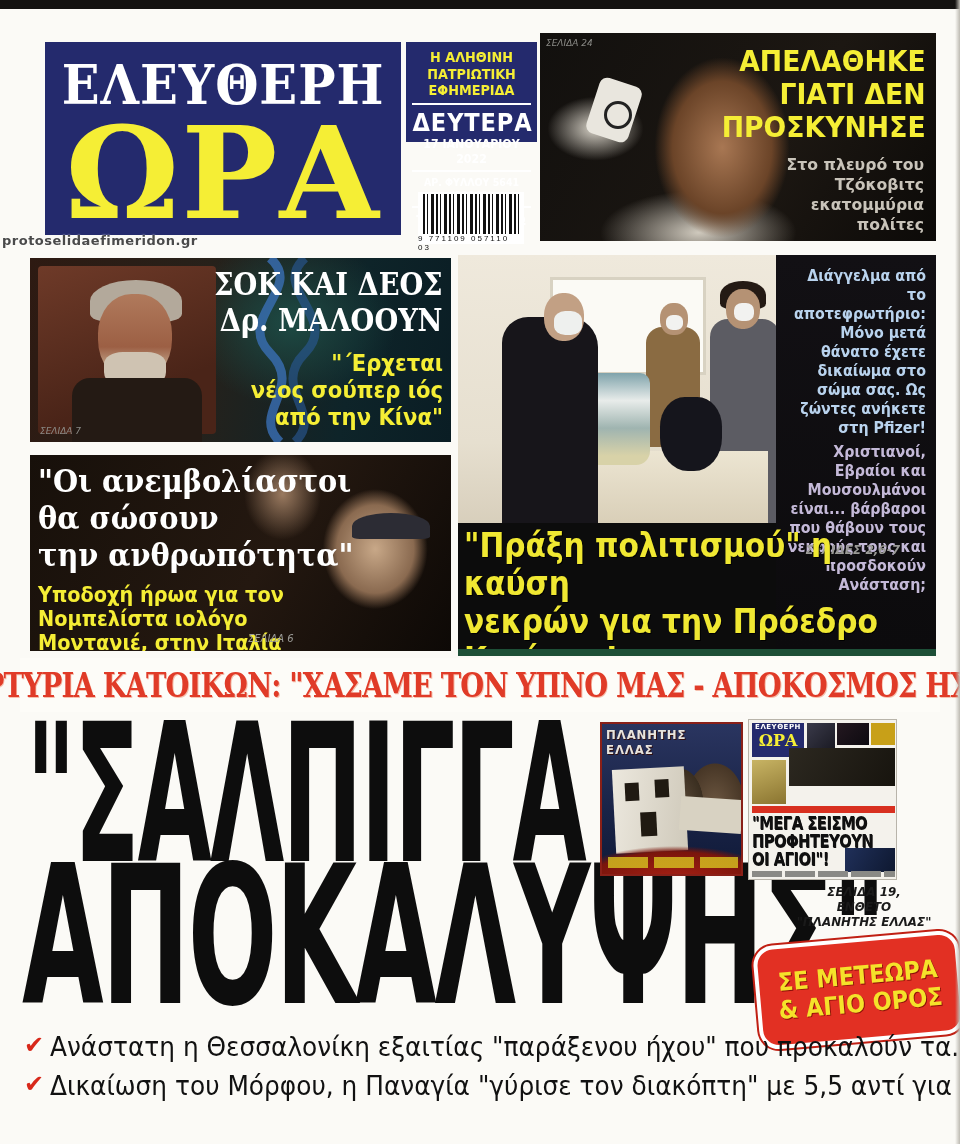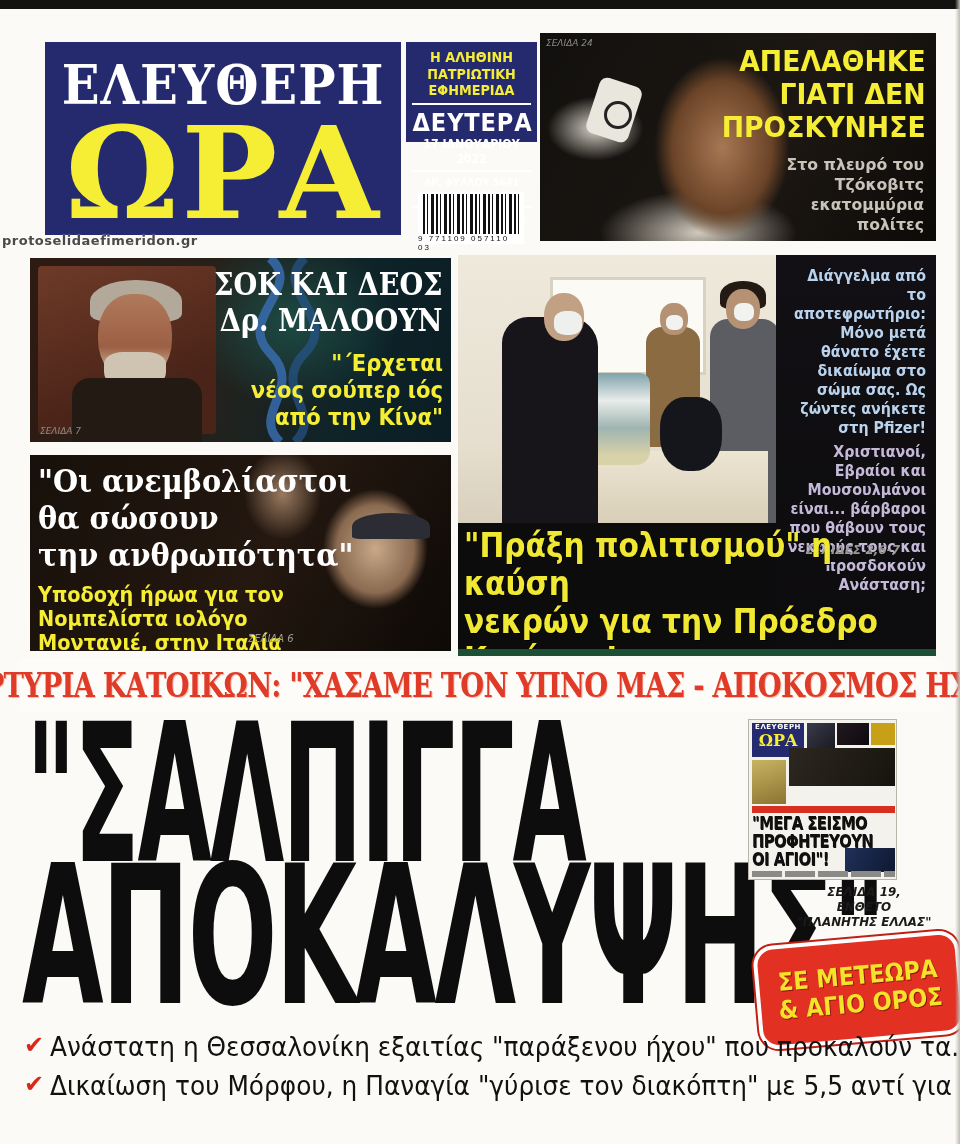--- a/index.html
+++ b/index.html
@@ -271,20 +271,32 @@
     </div>
   </div>
 
   <div class="abs banner">
     <div class="txt">ΜΑΡΤΥΡΙΑ ΚΑΤΟΙΚΩΝ: "ΧΑΣΑΜΕ ΤΟΝ ΥΠΝΟ ΜΑΣ - ΑΠΟΚΟΣΜΟΣ ΗΧΟΣ"</div>
   </div>
 
   <div class="abs bigline big1">"ΣΑΛΠΙΓΓΑ</div>
   <div class="abs bigline big2">ΑΠΟΚΑΛΥΨΗΣ"</div>
 
+  <div class="abs planitis">
+    <div class="title">ΠΛΑΝΗΤΗΣ ΕΛΛΑΣ</div>
+    <div class="mount"></div>
+    <div class="bldg">
+      <div class="win" style="left:12px;top:14px;"></div>
+      <div class="win" style="left:42px;top:12px;"></div>
+      <div class="win" style="left:26px;top:44px;width:16px;height:24px;"></div>
+    </div>
+    <div class="wall"></div>
+    <div class="red"></div>
+    <div class="cap"></div>
+  </div>
 
   <div class="abs minipaper">
     <div class="mast">
       <div class="a">ΕΛΕΥΘΕΡΗ</div>
       <div class="b">ΩΡΑ</div>
     </div>
     <div class="ph1"></div>
     <div class="ph2"></div>
     <div class="ph2b"></div>
     <div class="ph3"></div>

